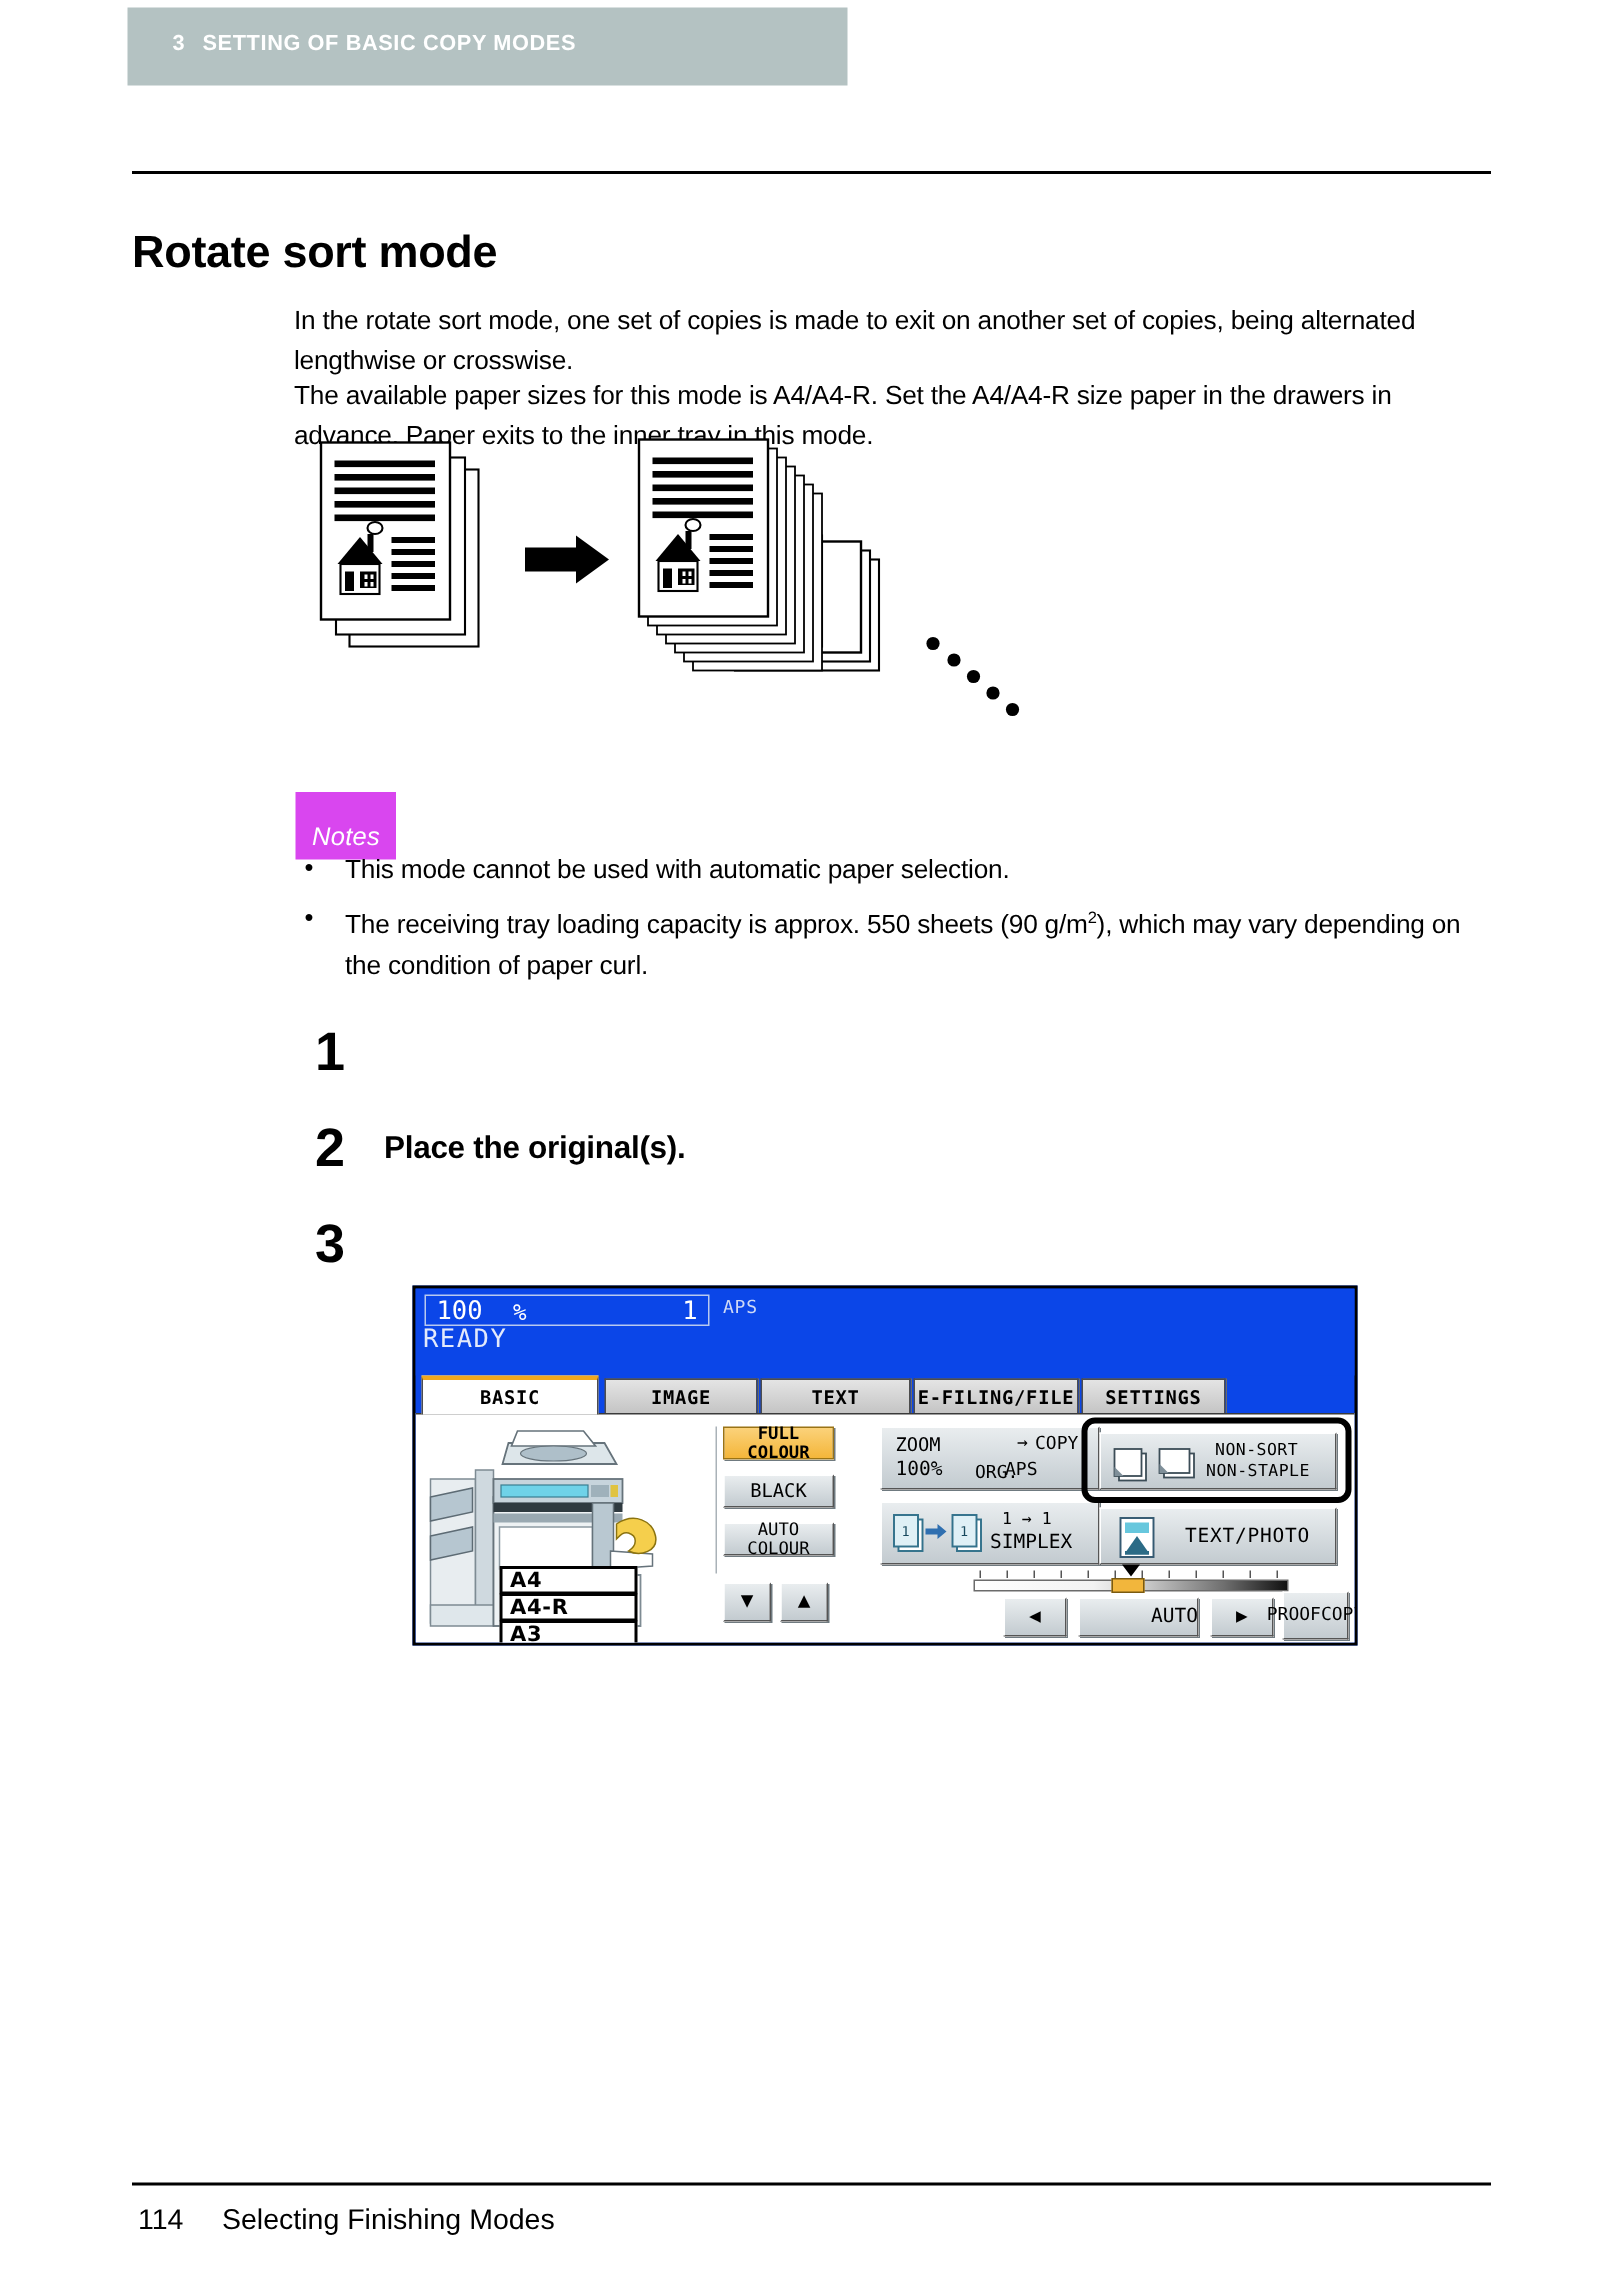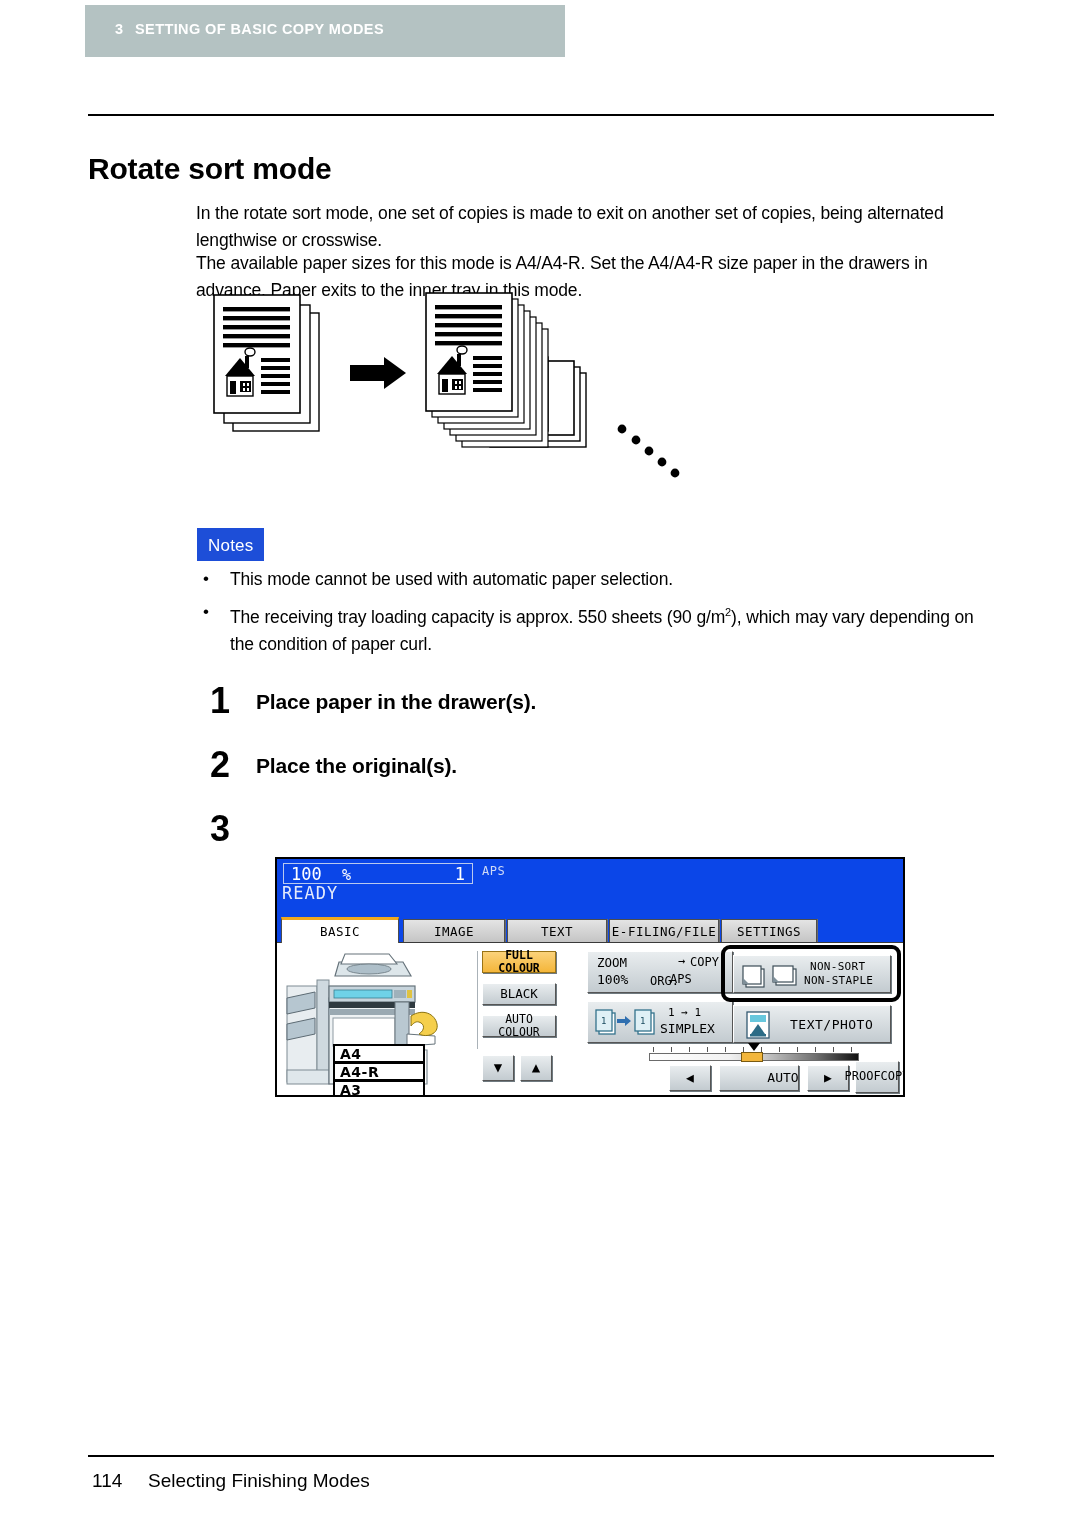--- a/index.html
+++ b/index.html
@@ -53,23 +53,24 @@
 
   
   #illus{
     position:absolute; left:190px; top:285px;
     width:510px; height:215px;
   }
 
   
   #notes-tag{
     position:absolute; left:197px; top:528px;
-    background:#1d4ed8; color:#fff;
-    font-size:17px; padding:8px 11px 5px 11px;
+    background:#d946ef; color:#fff;
+    font-size:17px; padding:20px 11px 5px 11px;
     letter-spacing:.2px;
+    font-style:italic;
   }
   #notes-list{
     position:absolute; left:196px; top:566px;
     width:805px;
   }
   #notes-list .note{
     position:relative;
     padding-left:34px;
     font-size:17.5px; line-height:27px;
     margin-bottom:6px;
@@ -143,21 +144,21 @@
   #tabs{
     position:absolute; left:0; top:58px;
     width:630px; height:26px;
   }
   .tab{
     position:absolute; top:2px;
     height:24px;
     border:1px solid #4d4d4d;
     border-bottom:none;
     background:linear-gradient(#e4e4e4,#c3c3c3);
-    font-size:12.5px; font-weight:normal;
+    font-size:12.5px; font-weight:bold;
     letter-spacing:.5px;
     display:flex; align-items:center; justify-content:center;
     color:#000;
     font-family:"DejaVu Sans Mono", monospace;
     box-shadow:1px 0 0 #6a6a6a;
     text-align:center;
   }
   .tab.active{
     top:0; height:26px;
     background:#ffffff;
@@ -378,21 +379,20 @@
     <span>This mode cannot be used with automatic paper selection.</span>
   </div>
   <div class="note">
     <span class="bullet">•</span>
     <span>The receiving tray loading capacity is approx. 550 sheets (90 g/m</span><sup>2</sup><span>), which may vary depending on the condition of paper curl.</span>
   </div>
 </div>
 
 <div class="step" id="step1">
   <span class="sn">1</span>
-  <span class="stext">Place paper in the drawer(s).</span>
 </div>
 <div class="step" id="step2">
   <span class="sn">2</span>
   <span class="stext">Place the original(s).</span>
 </div>
 <div class="step" id="step3">
   <span class="sn">3</span>
 </div>
 
 <div id="lcd">

